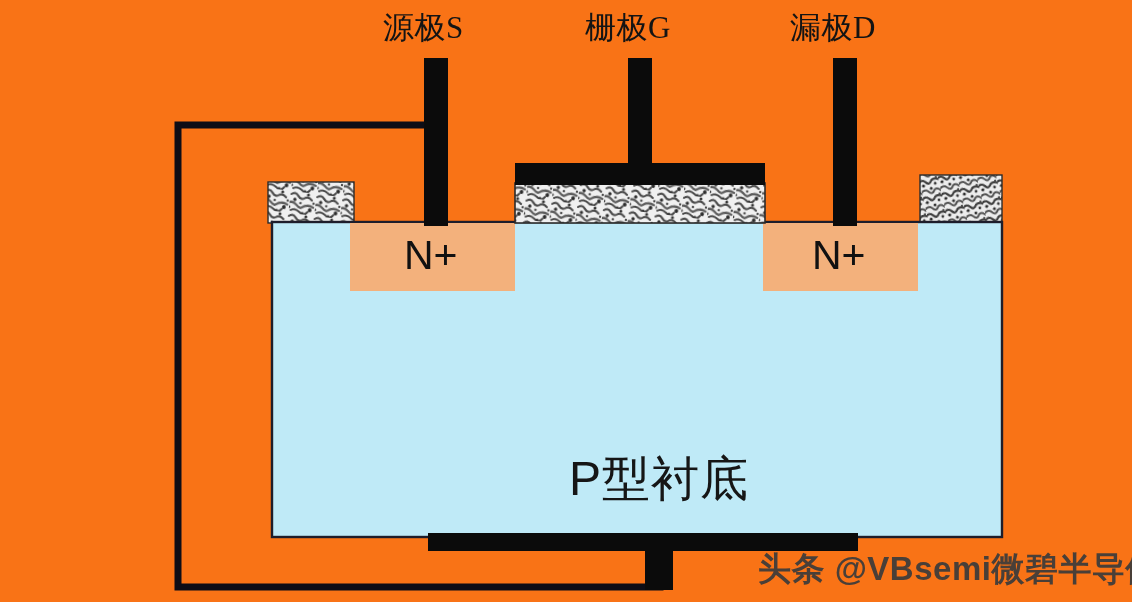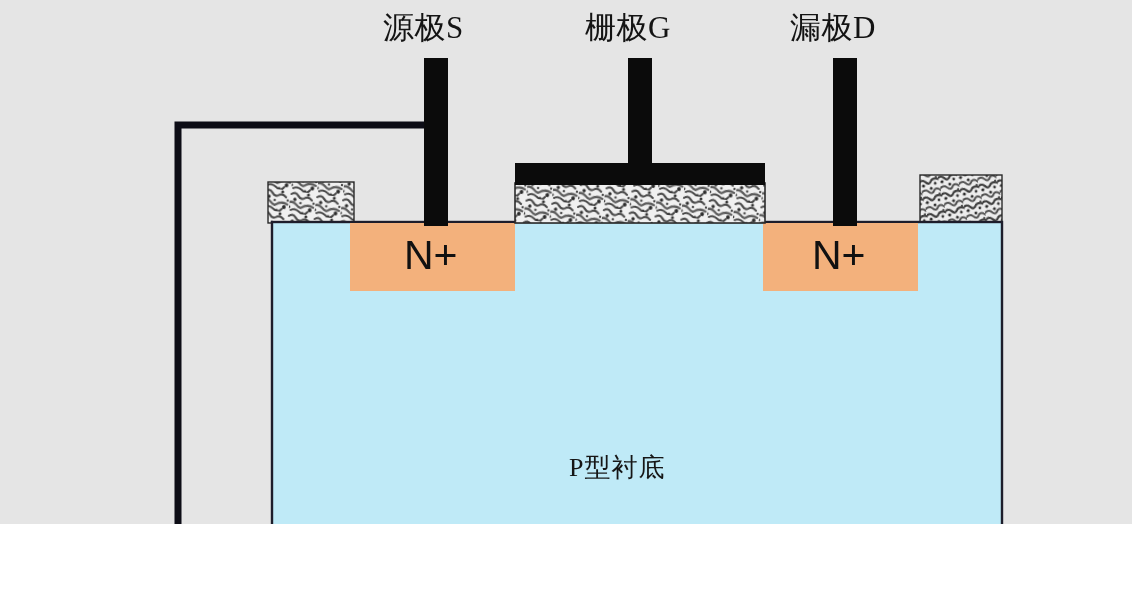--- a/index.html
+++ b/index.html
@@ -7,22 +7,22 @@
     margin: 0;
     padding: 0;
     background: #ffffff;
   }
   body {
     font-family: "Liberation Sans", "DejaVu Sans", sans-serif;
   }
   #stage {
     position: relative;
     width: 1132px;
-    height: 524px;
-    background: #e5e5e5;
+    height: 602px;
+    background: #f97316;
     overflow: hidden;
   }
   #diagram-svg {
     position: absolute;
     left: 0;
     top: 0;
     width: 1132px;
     height: 602px;
     display: block;
   }
@@ -40,22 +40,22 @@
     letter-spacing: 0.5px;
     color: #141414;
   }
   .region-label {
     font-family: "Liberation Sans", "DejaVu Sans", sans-serif;
     font-size: 41px;
     font-weight: 400;
     color: #111111;
   }
   .substrate-label {
-    font-family: Liberation Serif, serif;
-    font-size: 26px;
+    font-family: Liberation Sans, sans-serif;
+    font-size: 48px;
     font-weight: 400;
     color: #161616;
     letter-spacing: 1px;
   }
   .watermark {
     position: absolute;
     font-family: "Liberation Sans", "DejaVu Sans", sans-serif;
     font-size: 33px;
     font-weight: 700;
     color: #3b3b3b;

